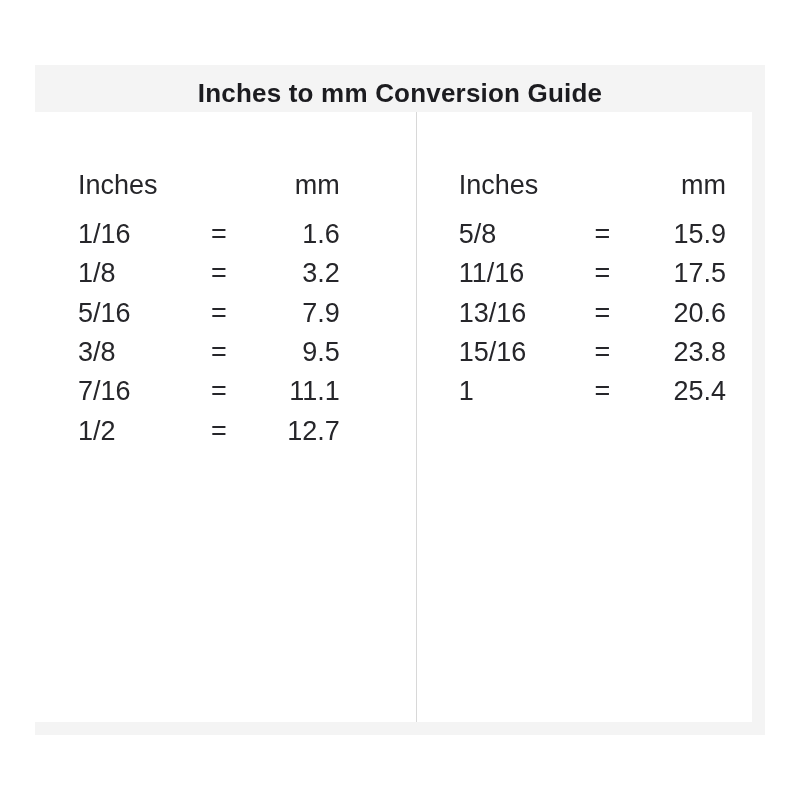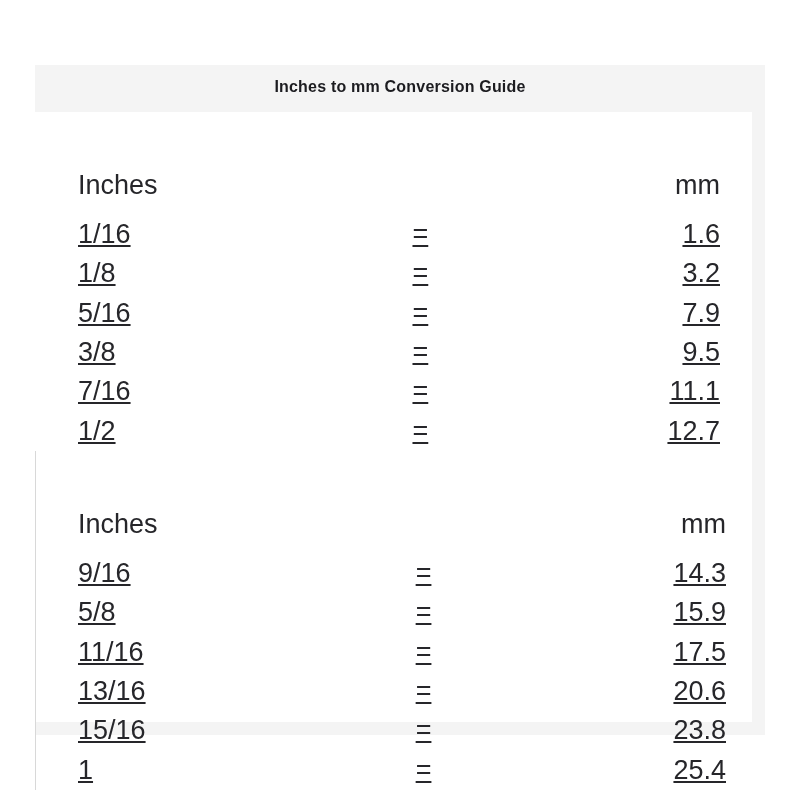--- a/index.html
+++ b/index.html
@@ -38,34 +38,35 @@
     height: 610px;
     background: #ffffff;
   }
 
   .title {
     position: absolute;
     left: 0;
     top: 78px;
     width: 800px;
     text-align: center;
-    font-size: 16px;
+    font-size: 26px;
     font-weight: bold;
     color: #1c1c20;
     letter-spacing: 0.2px;
   }
 
   .columns {
     position: absolute;
     left: 35px;
     top: 112px;
     width: 717px;
     height: 610px;
     display: flex;
-    flex-direction: column;
+    flex-direction: row;
+    gap: 44px;
   }
 
   .col {
     flex: 1 1 50%;
     position: relative;
     padding-top: 58px;
     box-sizing: border-box;
   }
 
   .col.left {
@@ -100,21 +101,20 @@
   table.conv th.eq-head {
     width: 40px;
   }
 
   table.conv td {
     font-size: 27px;
     color: #26262a;
     padding: 5px 0 6px 0;
     line-height: 1.05;
     white-space: nowrap;
-    text-decoration: underline;
   }
 
   table.conv td.inch {
     text-align: left;
     width: 46%;
   }
 
   table.conv td.eq {
     text-align: center;
     width: 14%;
@@ -186,25 +186,20 @@
       <table class="conv">
         <thead>
           <tr>
             <th class="inch-head">Inches</th>
             <th class="eq-head"></th>
             <th class="mm-head">mm</th>
           </tr>
         </thead>
         <tbody>
           <tr>
-            <td class="inch">9/16</td>
-            <td class="eq">=</td>
-            <td class="mm">14.3</td>
-          </tr>
-          <tr>
             <td class="inch">5/8</td>
             <td class="eq">=</td>
             <td class="mm">15.9</td>
           </tr>
           <tr>
             <td class="inch">11/16</td>
             <td class="eq">=</td>
             <td class="mm">17.5</td>
           </tr>
           <tr>

